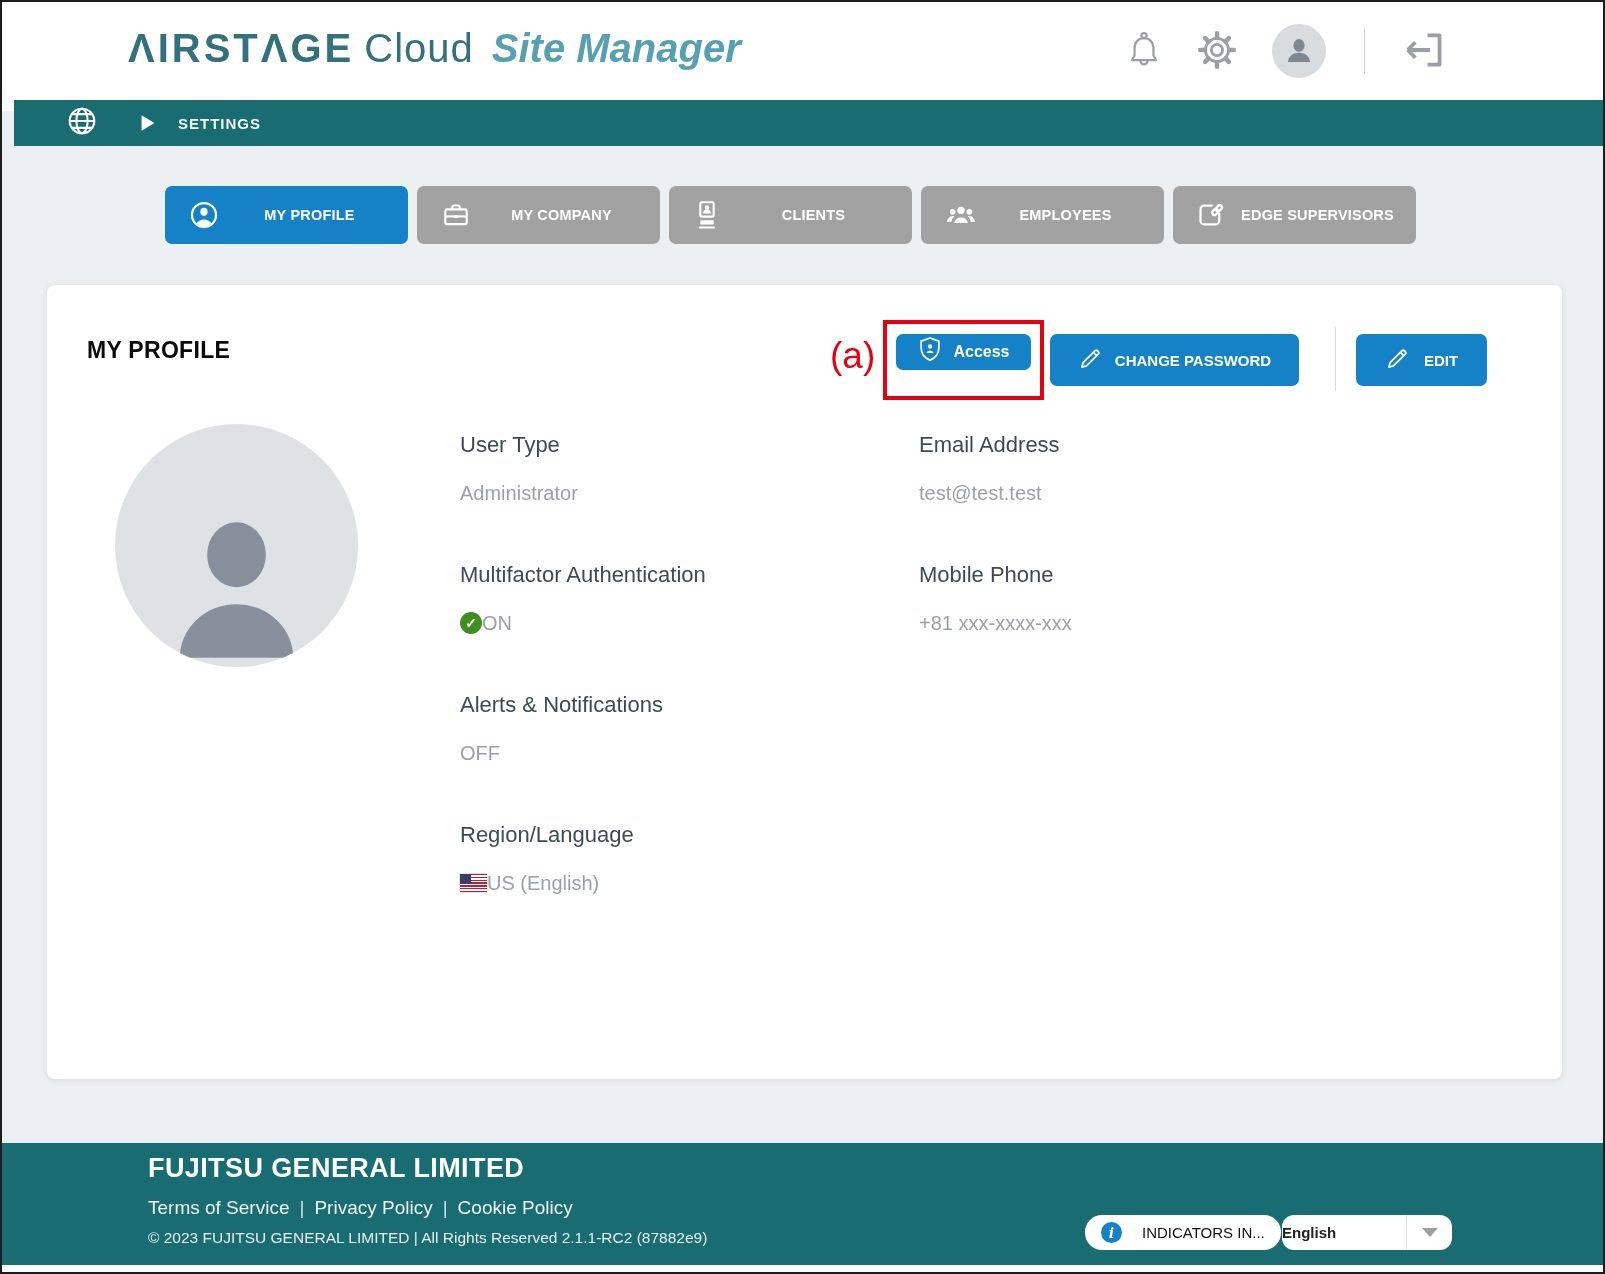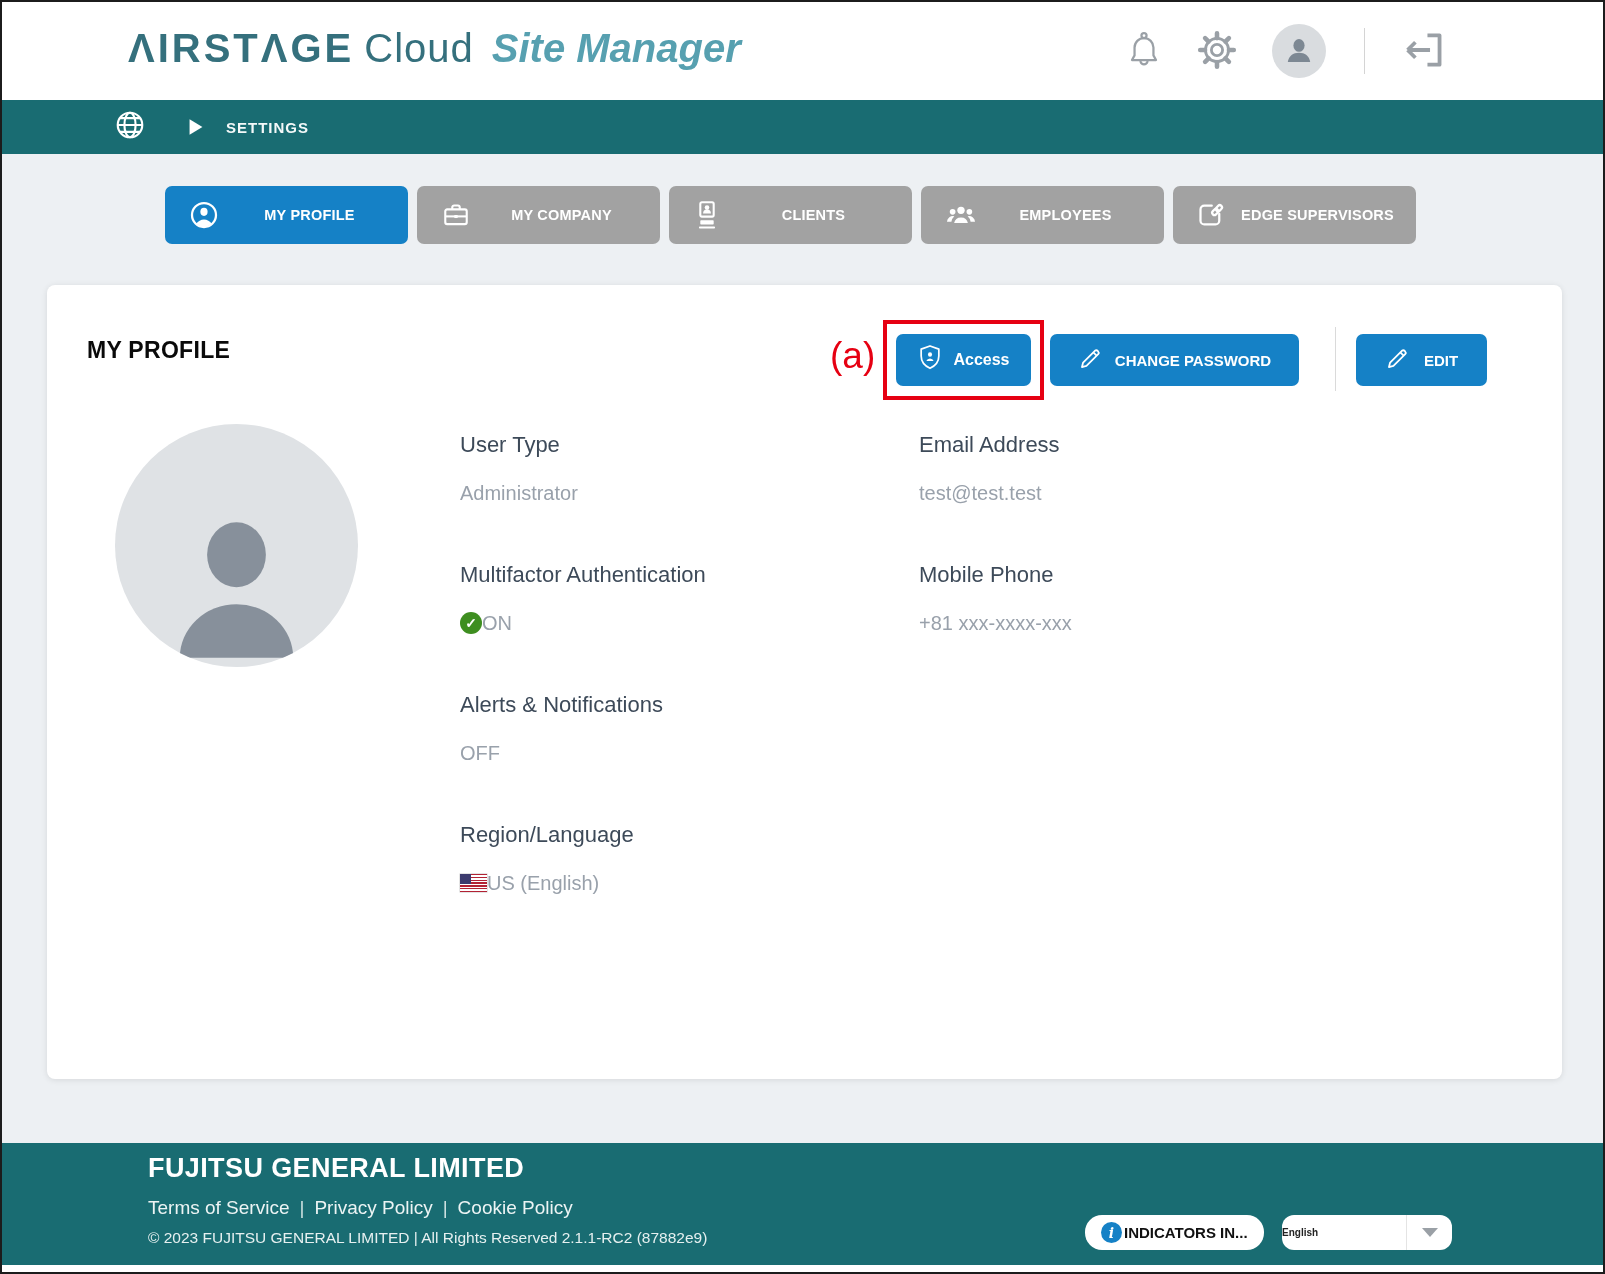--- a/index.html
+++ b/index.html
@@ -11,21 +11,21 @@
   .logo { position:absolute; left:126px; top:24px; white-space:nowrap; }
   .logo .brand { font-size:40px; color:#35707d; font-weight:600; letter-spacing:3px; }
   .logo .cloud { font-size:40px; color:#35707d; font-weight:500; margin-left:10px; letter-spacing:1px; }
   .logo .product { font-size:40px; color:#57a0b0; font-weight:700; font-style:italic; margin-left:18px; }
   .top-icons { position:absolute; right:158px; top:0; height:98px; display:flex; align-items:center; gap:34px; }
   .iconbtn { background:none; border:none; cursor:pointer; display:flex; align-items:center; justify-content:center; padding:0; }
   .avatar-circle { width:54px; height:54px; border-radius:50%; background:#d9dcdf; display:flex; align-items:center; justify-content:center; }
   .hdr-divider { width:1px; height:46px; background:#d4d4d4; margin:0 4px; }
 
   
-  .navbar { position:absolute; top:98px; left:0; right:0; height:54px; background:#196c72; display:flex; align-items:center; padding-left:112px; }
+  .navbar { position:absolute; top:98px; left:12px; right:0; height:46px; background:#196c72; display:flex; align-items:center; padding-left:52px; }
   .navbar .crumb { margin-left:22px; color:#f4f9f9; font-size:15px; font-weight:700; letter-spacing:1px; }
   .navbar .play { margin-left:42px; display:flex; }
 
   
   .content-bg { position:absolute; top:152px; left:0; right:0; height:989px; background:#edf0f3; }
 
   
   .tabs { position:absolute; top:184px; left:163px; display:flex; gap:9px; }
   .tab { position:relative; width:243px; height:58px; border-radius:7px; background:#a2a2a2; color:#fff; border:none; cursor:pointer; }
   .tab.active { background:#1581c6; }
@@ -33,21 +33,21 @@
   .tab .tlabel { position:absolute; left:58px; right:12px; top:50%; transform:translateY(-50%); text-align:center; font-weight:700; font-size:14.5px; letter-spacing:0.2px; white-space:nowrap; }
 
   
   .card { position:absolute; left:45px; top:283px; width:1515px; height:794px; background:#fff; border-radius:8px; box-shadow:0 1px 6px rgba(0,0,0,.10); }
   .card-title { position:absolute; left:40px; top:52px; font-size:23px; font-weight:800; color:#0a0a0a; letter-spacing:0.3px; }
 
   .ann { position:absolute; left:783px; top:50px; font-size:37px; color:#e60012; }
   .red-box { position:absolute; left:836px; top:35px; width:161px; height:80px; border:4px solid #e60012; }
 
   .btn { position:absolute; background:#1581c6; border:none; border-radius:7px; color:#fff; display:flex; align-items:center; justify-content:center; gap:12px; font-weight:700; cursor:pointer; font-family:inherit; }
-  .btn-access { left:849px; top:49px; width:135px; height:52px; font-size:16px; gap:10px; }
+  .btn-access { left:849px; top:49px; width:135px; height:36px; font-size:16px; gap:10px; }
   .btn-cp { left:1003px; top:49px; width:249px; height:52px; font-size:15px; }
   .btn-edit { left:1309px; top:49px; width:131px; height:52px; font-size:15px; gap:14px; }
   .vdiv { position:absolute; left:1288px; top:42px; width:1px; height:64px; background:#dadada; }
 
   .pfp { position:absolute; left:68px; top:139px; width:243px; height:243px; border-radius:50%; background:#dfe2e5; display:flex; align-items:flex-end; justify-content:center; overflow:hidden; }
 
   .fcol { position:absolute; }
   .col-l { left:413px; top:147px; }
   .col-r { left:872px; top:147px; }
   .field { margin-bottom:56px; }
@@ -59,25 +59,25 @@
   .flag { width:27px; height:18px; flex:0 0 auto; position:relative; background:repeating-linear-gradient(180deg,#b22234 0 1.4px,#fff 1.4px 2.8px); box-shadow:0 0 0 0.5px #c9c9c9; }
   .flag::before { content:""; position:absolute; left:0; top:0; width:11px; height:9.8px; background:#3c3b6e; }
 
   
   .footer { position:absolute; left:0; right:0; top:1141px; height:122px; background:#196c72; }
   .f-company { position:absolute; left:146px; top:10px; font-size:27px; font-weight:700; color:#fff; letter-spacing:0.4px; }
   .f-links { position:absolute; left:146px; top:54px; font-size:19px; color:#ecf4f4; }
   .f-links a { color:#ecf4f4; text-decoration:none; cursor:pointer; }
   .f-links .sep { margin:0 10px; color:#cfe2e2; }
   .f-copy { position:absolute; left:146px; top:86px; font-size:15.5px; color:#e6f0f0; }
-  .pill { position:absolute; left:1083px; top:72px; height:35px; padding:0 16px; background:#fff; border:none; border-radius:17px; display:flex; align-items:center; gap:2px; font-weight:700; font-size:15px; color:#111; cursor:pointer; font-family:inherit; }
+  .pill { position:absolute; left:1083px; top:72px; height:35px; padding:0 16px; background:#fff; border:none; border-radius:17px; display:flex; align-items:center; gap:20px; font-weight:400; font-size:15px; color:#111; cursor:pointer; font-family:inherit; }
   .info-ic { width:21px; height:21px; border-radius:50%; background:#1581c6; color:#fff; display:flex; align-items:center; justify-content:center; flex:0 0 auto; }
   .info-ic::before { content:"i"; font-size:14px; font-weight:800; font-family:"DejaVu Serif", serif; font-style:italic; }
   .lang { position:absolute; left:1280px; top:72px; width:170px; height:35px; background:#fff; border-radius:12px; display:flex; align-items:center; overflow:hidden; cursor:pointer; }
-  .lang-label { flex:1; font-size:10px; font-weight:700; color:#222; }
+  .lang-label { flex:1; font-size:15px; font-weight:700; color:#222; }
   .lang-btn { width:46px; height:100%; border-left:1px solid #e4e4e4; display:flex; align-items:center; justify-content:center; }
   .chev { width:0; height:0; border-left:8px solid transparent; border-right:8px solid transparent; border-top:9px solid #9aa0a6; }
   .footer-gap { position:absolute; left:0; right:0; top:1263px; bottom:0; background:#fff; }
 </style>
 </head>
 <body>
 
 <div class="page">
 
   <header class="topbar">

